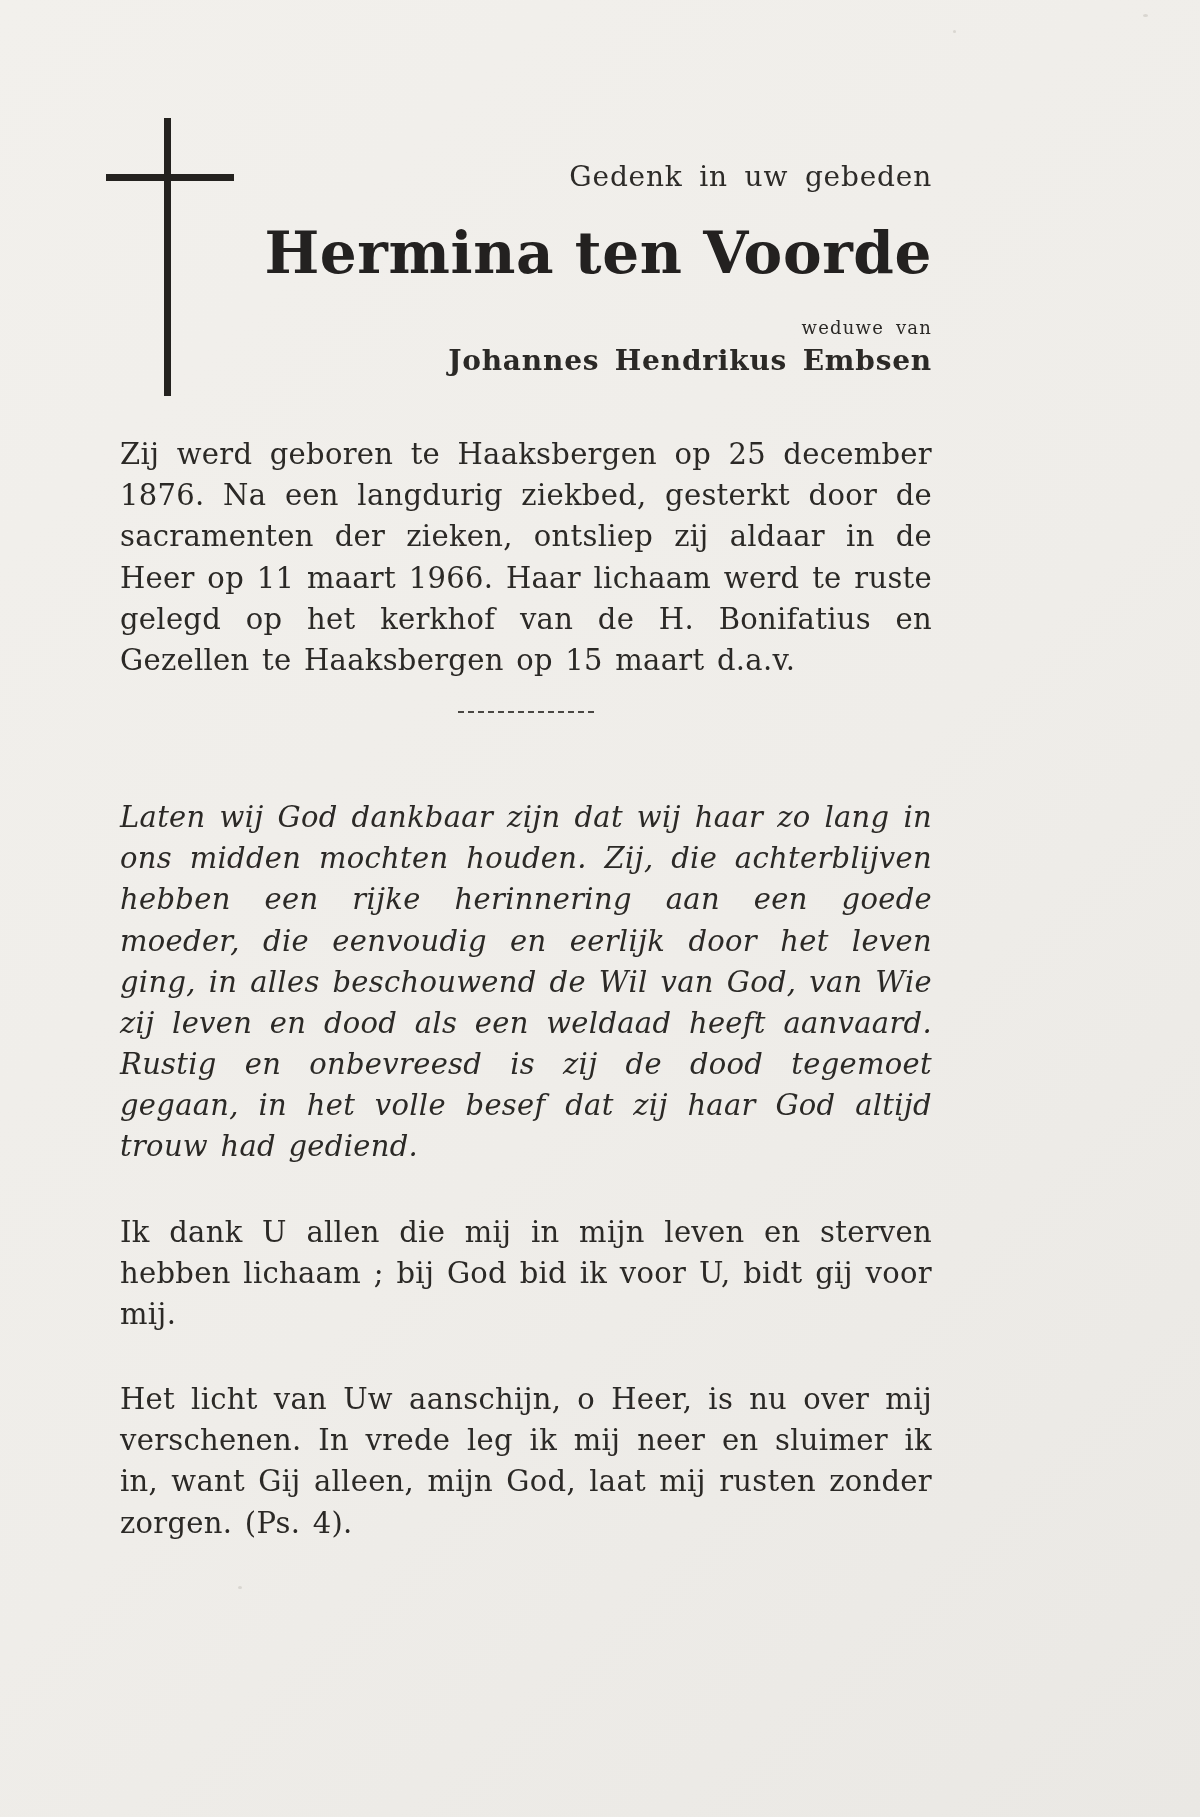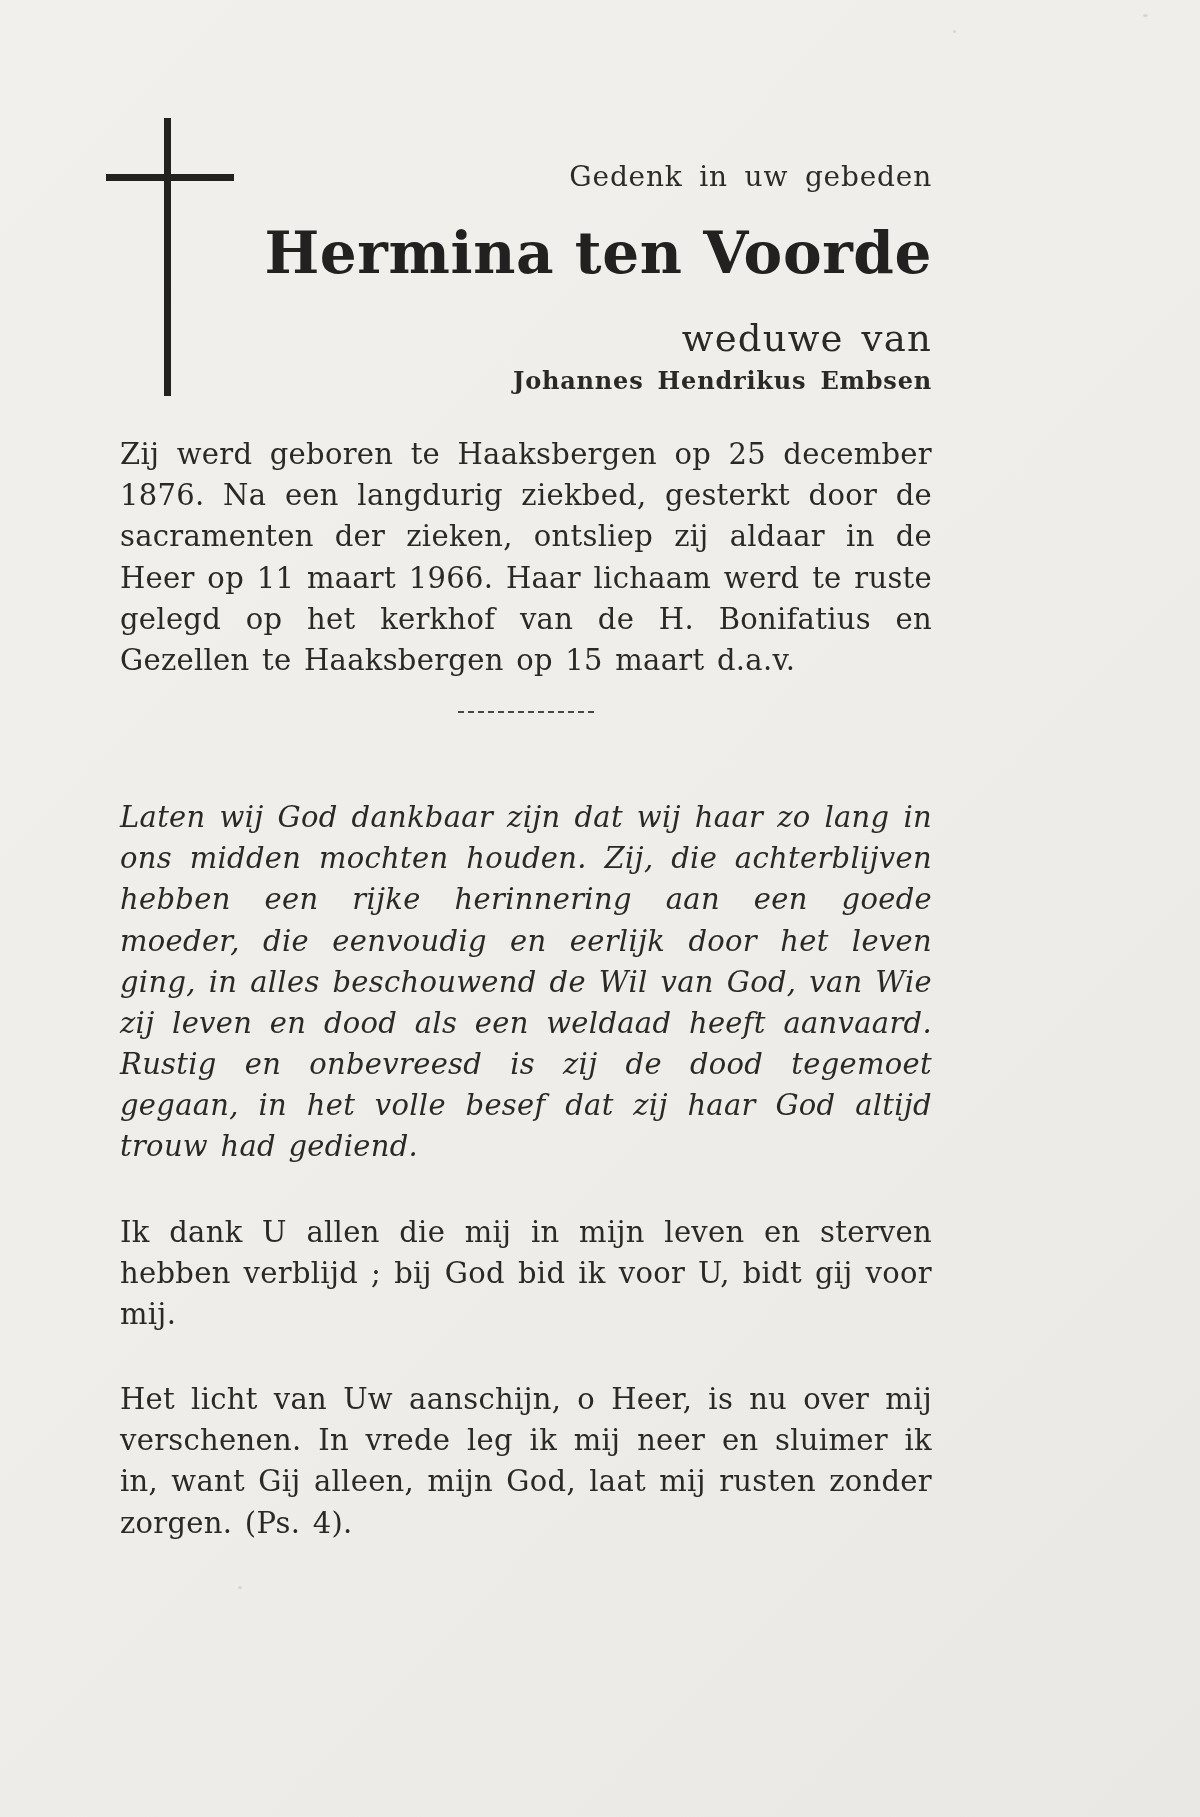--- a/index.html
+++ b/index.html
@@ -64,27 +64,27 @@
   }
   .name {
     margin: 26px 0 0 0;
     font-size: 58px;
     font-weight: bold;
     letter-spacing: 0.6px;
     color: #232120;
   }
   .widow-of {
     margin-top: 30px;
-    font-size: 37px;
+    font-size: 18px;
     letter-spacing: 1.2px;
     word-spacing: 5px;
   }
   .spouse {
     margin-top: 6px;
-    font-size: 24px;
+    font-size: 28px;
     font-weight: bold;
     letter-spacing: 0.8px;
     word-spacing: 5px;
   }
 
   
   .para {
     font-size: 29px;
     line-height: 1.42;
     text-align: justify;
@@ -138,21 +138,21 @@
       <div class="spouse">Johannes Hendrikus Embsen</div>
     </div>
   </div>
 
   <p class="para bio">Zij werd geboren te Haaksbergen op 25 december 1876. Na een langdurig ziekbed, gesterkt door de sacramenten der zieken, ontsliep zij aldaar in de Heer op 11 maart 1966. Haar lichaam werd te ruste gelegd op het kerkhof van de H. Bonifatius en Gezellen te Haaksbergen op 15 maart d.a.v.</p>
 
   <div class="divider"></div>
 
   <p class="para memorial">Laten wij God dankbaar zijn dat wij haar zo lang in ons midden mochten houden. Zij, die achterblijven hebben een rijke herinnering aan een goede moeder, die eenvoudig en eerlijk door het leven ging, in alles beschouwend de Wil van God, van Wie zij leven en dood als een weldaad heeft aanvaard. Rustig en onbevreesd is zij de dood tegemoet gegaan, in het volle besef dat zij haar God altijd trouw had gediend.</p>
 
-  <p class="para thanks">Ik dank U allen die mij in mijn leven en sterven hebben verblijd ; bij God bid ik voor U, bidt gij voor mij.</p>
+  <p class="para thanks">Ik dank U allen die mij in mijn leven en sterven hebben lichaam ; bij God bid ik voor U, bidt gij voor mij.</p>
 
   <p class="para psalm">Het licht van Uw aanschijn, o Heer, is nu over mij verschenen. In vrede leg ik mij neer en sluimer ik in, want Gij alleen, mijn God, laat mij rusten zonder zorgen. (Ps. 4).</p>
 
   <div class="speck" style="left:1143px; top:14px; width:5px; height:3px;"></div>
   <div class="speck" style="left:953px; top:30px; width:3px; height:3px;"></div>
   <div class="speck" style="left:238px; top:1586px; width:4px; height:3px;"></div>
 
 </div>
 
 </body></html>

